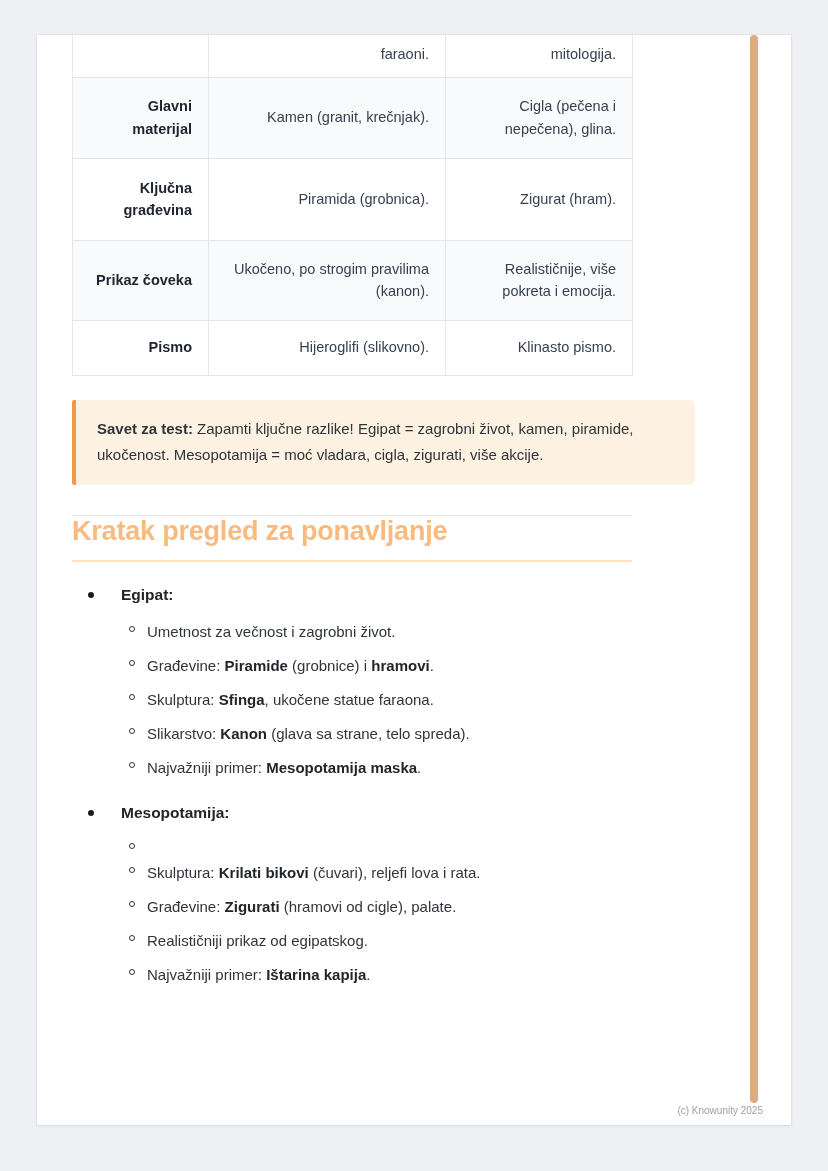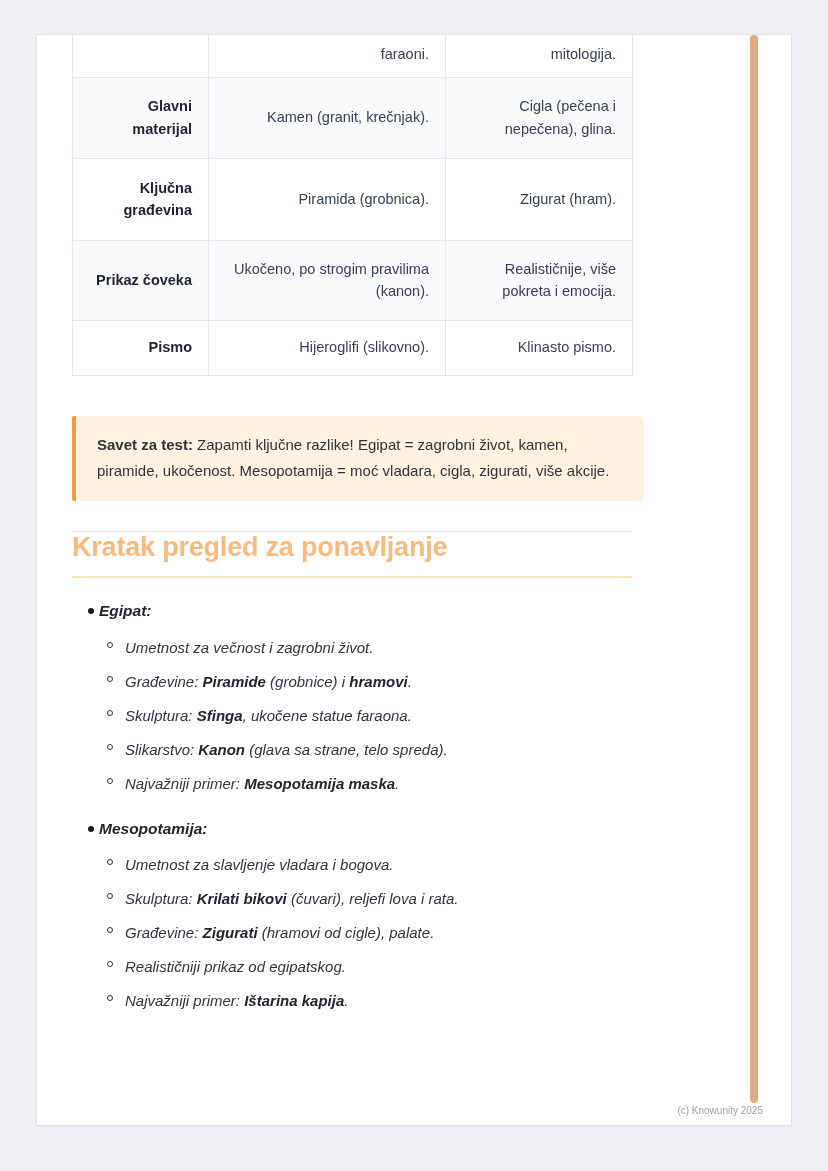--- a/index.html
+++ b/index.html
@@ -47,22 +47,22 @@
     vertical-align:bottom;
     padding-top:0; padding-bottom:11px;
   }
   tr.r2 { height:81px; }
   tr.r3 { height:82px;margin-top:40px; }
   tr.r4 { height:80px; }
   tr.r5 { height:55px; }
 
   
   .callout {
-    margin-top:40px;
-    width:572px;
+    margin-top:24px;
+    width:623px;
     background:#fdf2e2;
     border-left:4px solid #f19a43;
     border-radius:2px 6px 6px 2px;
     padding:16px 20px 16px 21px;
     font-size:15px;
     line-height:1.78;
     color:#2f3439;
   }
   .callout strong { font-weight:700; }
 
@@ -76,21 +76,21 @@
     font-size:27px;
     font-weight:700;
     letter-spacing:-.2px;
     color:#f8ba7e;
     padding-bottom:13px;
     border-bottom:2px solid #fbe3c2;
   }
 
   
   ul.outline { list-style:none; margin-top:22px; width:560px; padding-left:16px; }
-  li.lvl1 { display:flex; gap:5px;font-style:italic; }
+  li.lvl1 { display:flex; gap:27px; }
   li.lvl1 + li.lvl1 { margin-top:5px; }
   .b1 { flex:none; width:6px; height:6px; border-radius:50%; background:#191c20; margin-top:8px; }
   .lvl1-body { flex:1; }
   .glabel { font-size:15.5px; font-weight:700; color:#22262b; line-height:1.4; display:block; }
   ul.sub { list-style:none; margin:15px 0 19px 8px; }
   ul.sub li { display:flex; gap:12px; margin-bottom:13px; font-size:15px; line-height:1.4; color:#30353b; }
   .b2 { flex:none; width:6px; height:6px; border:1.5px solid #2e3338; border-radius:50%; margin-top:5px; background:transparent; }
   ul.sub strong { font-weight:700; color:#22262b; }
 
   
@@ -186,21 +186,20 @@
             </ul>
         </div>
       </li>
       <li class="lvl1">
         <span class="b1"></span>
         <div class="lvl1-body">
           <strong class="glabel">Mesopotamija:</strong>
           <ul class="sub">
               <li>
                 <span class="b2"></span>
-                <span class="sub-text"><span>Umetnost za slavljenje vladara i bogova.</span></span>
               </li>
               <li>
                 <span class="b2"></span>
                 <span class="sub-text"><span>Skulptura: </span><strong>Krilati bikovi</strong><span> (čuvari), reljefi lova i rata.</span></span>
               </li>
               <li>
                 <span class="b2"></span>
                 <span class="sub-text"><span>Građevine: </span><strong>Zigurati</strong><span> (hramovi od cigle), palate.</span></span>
               </li>
               <li>

